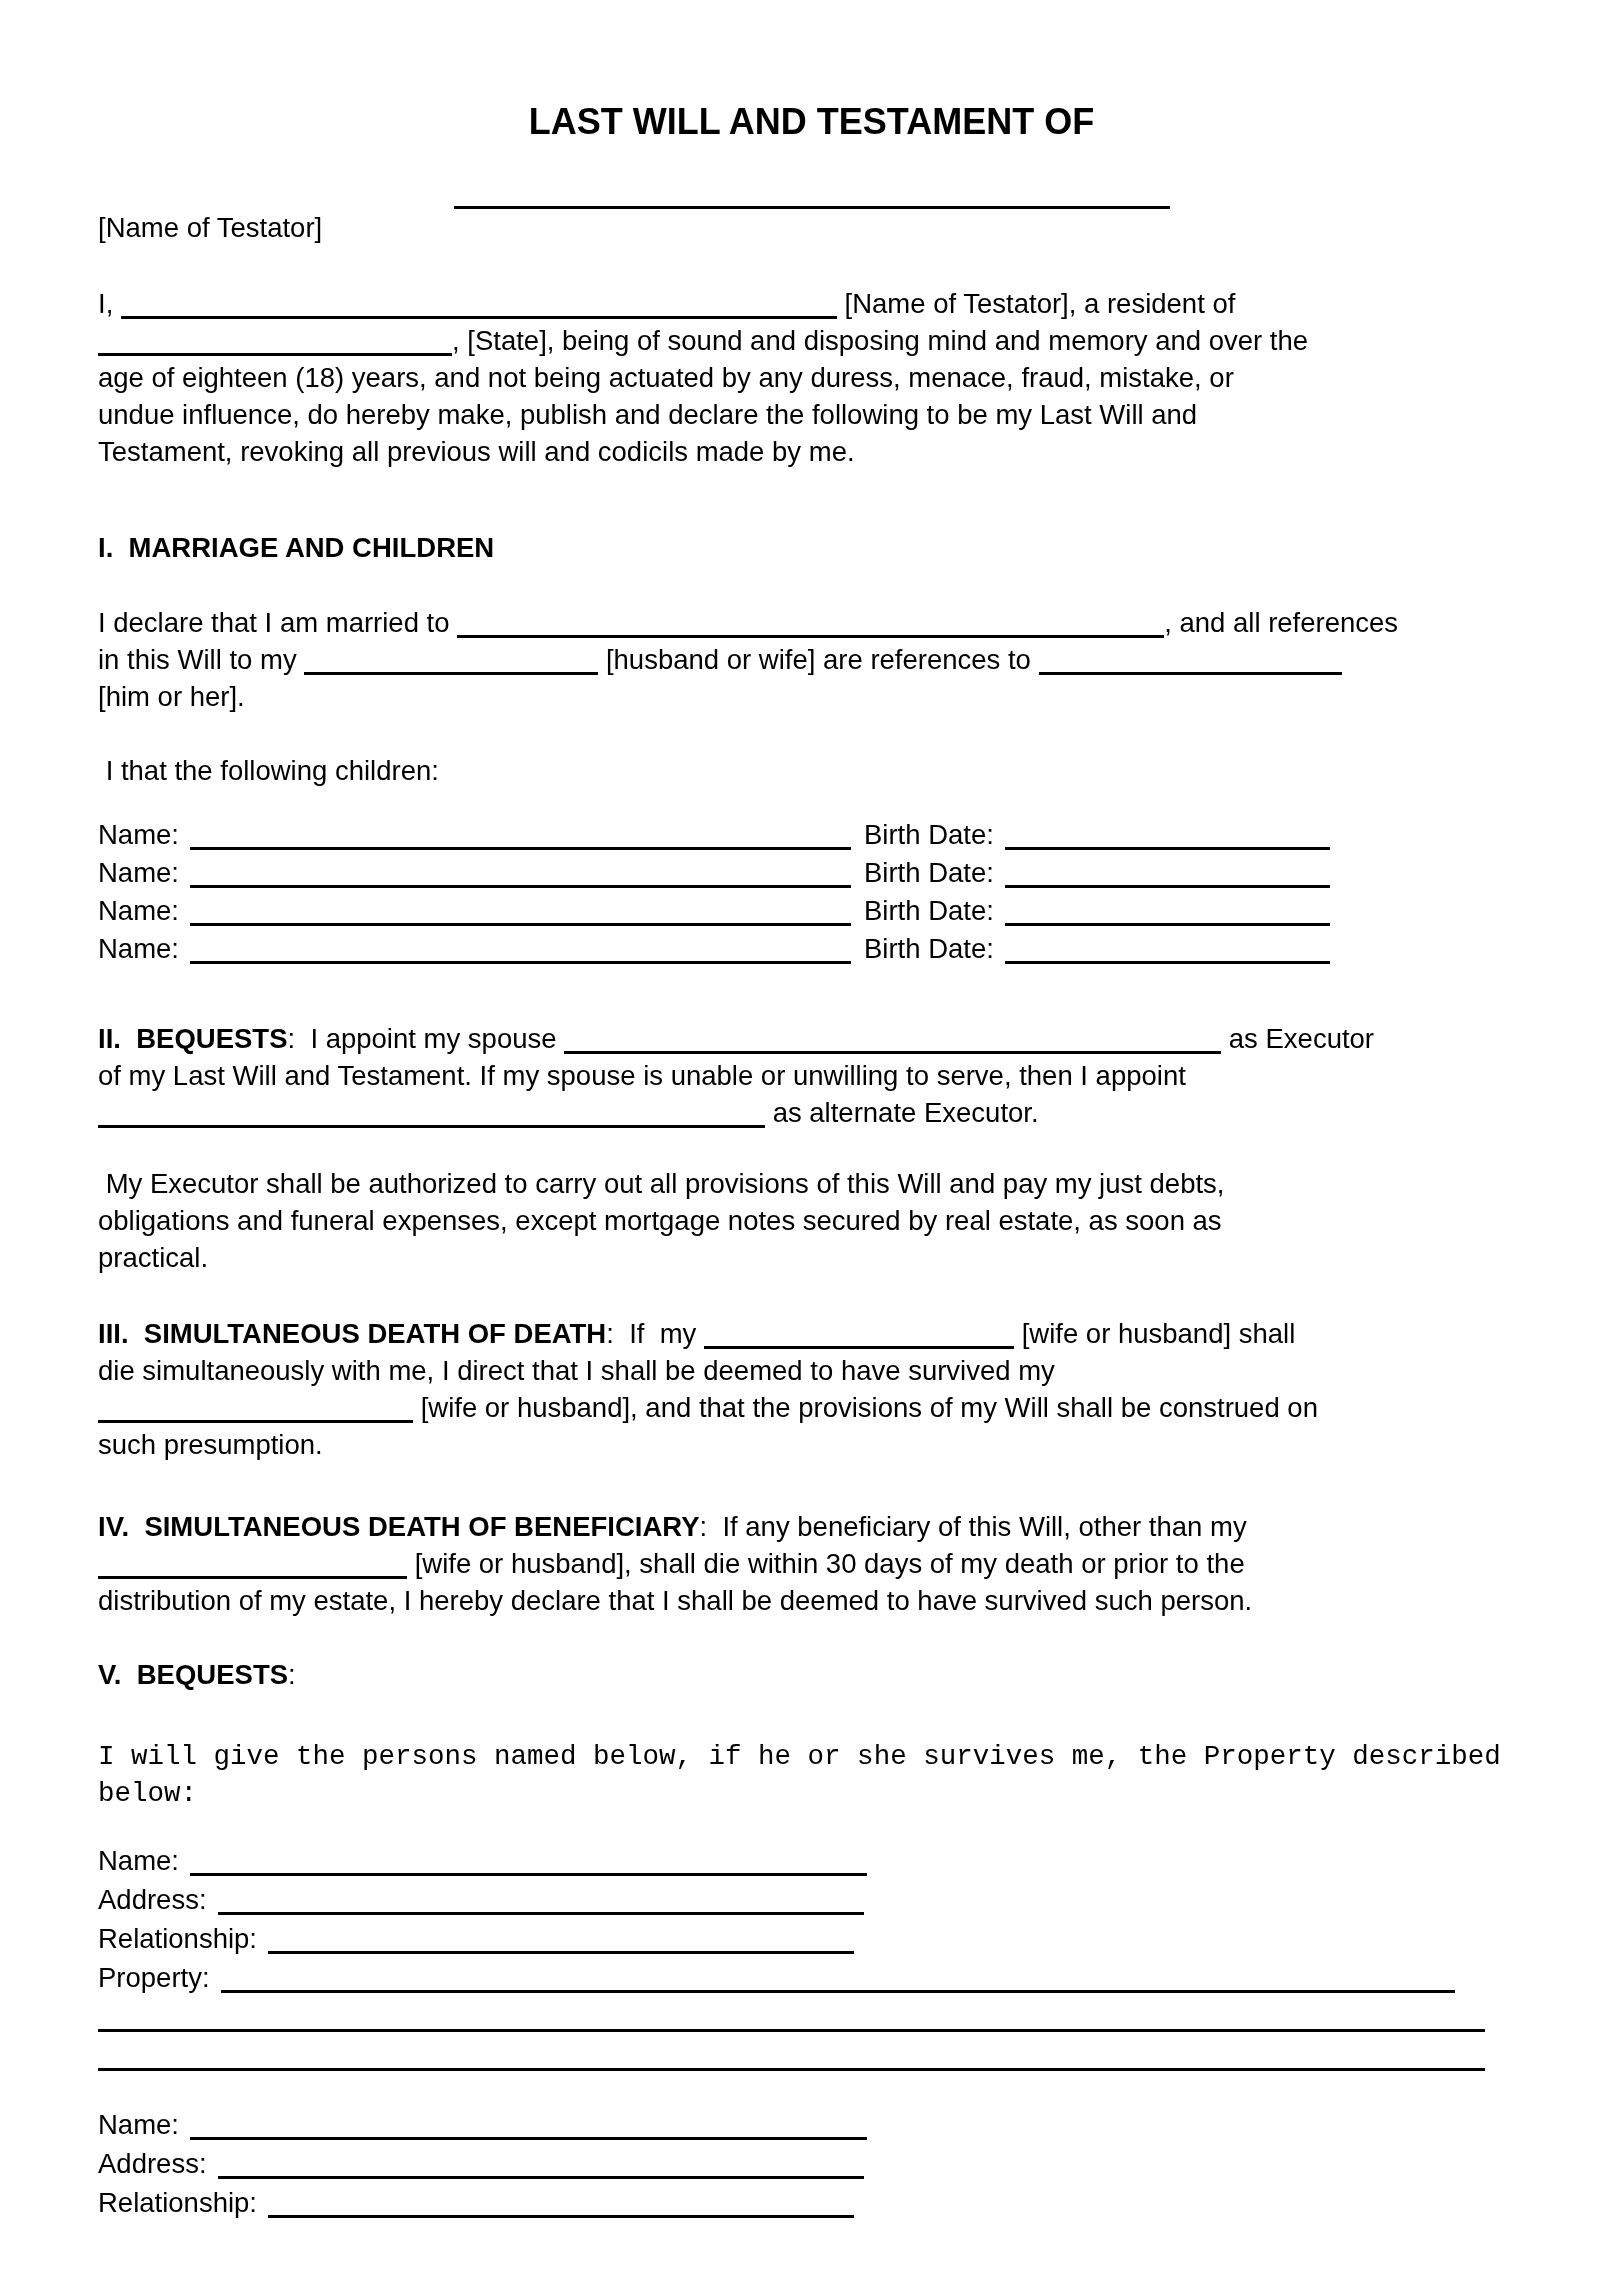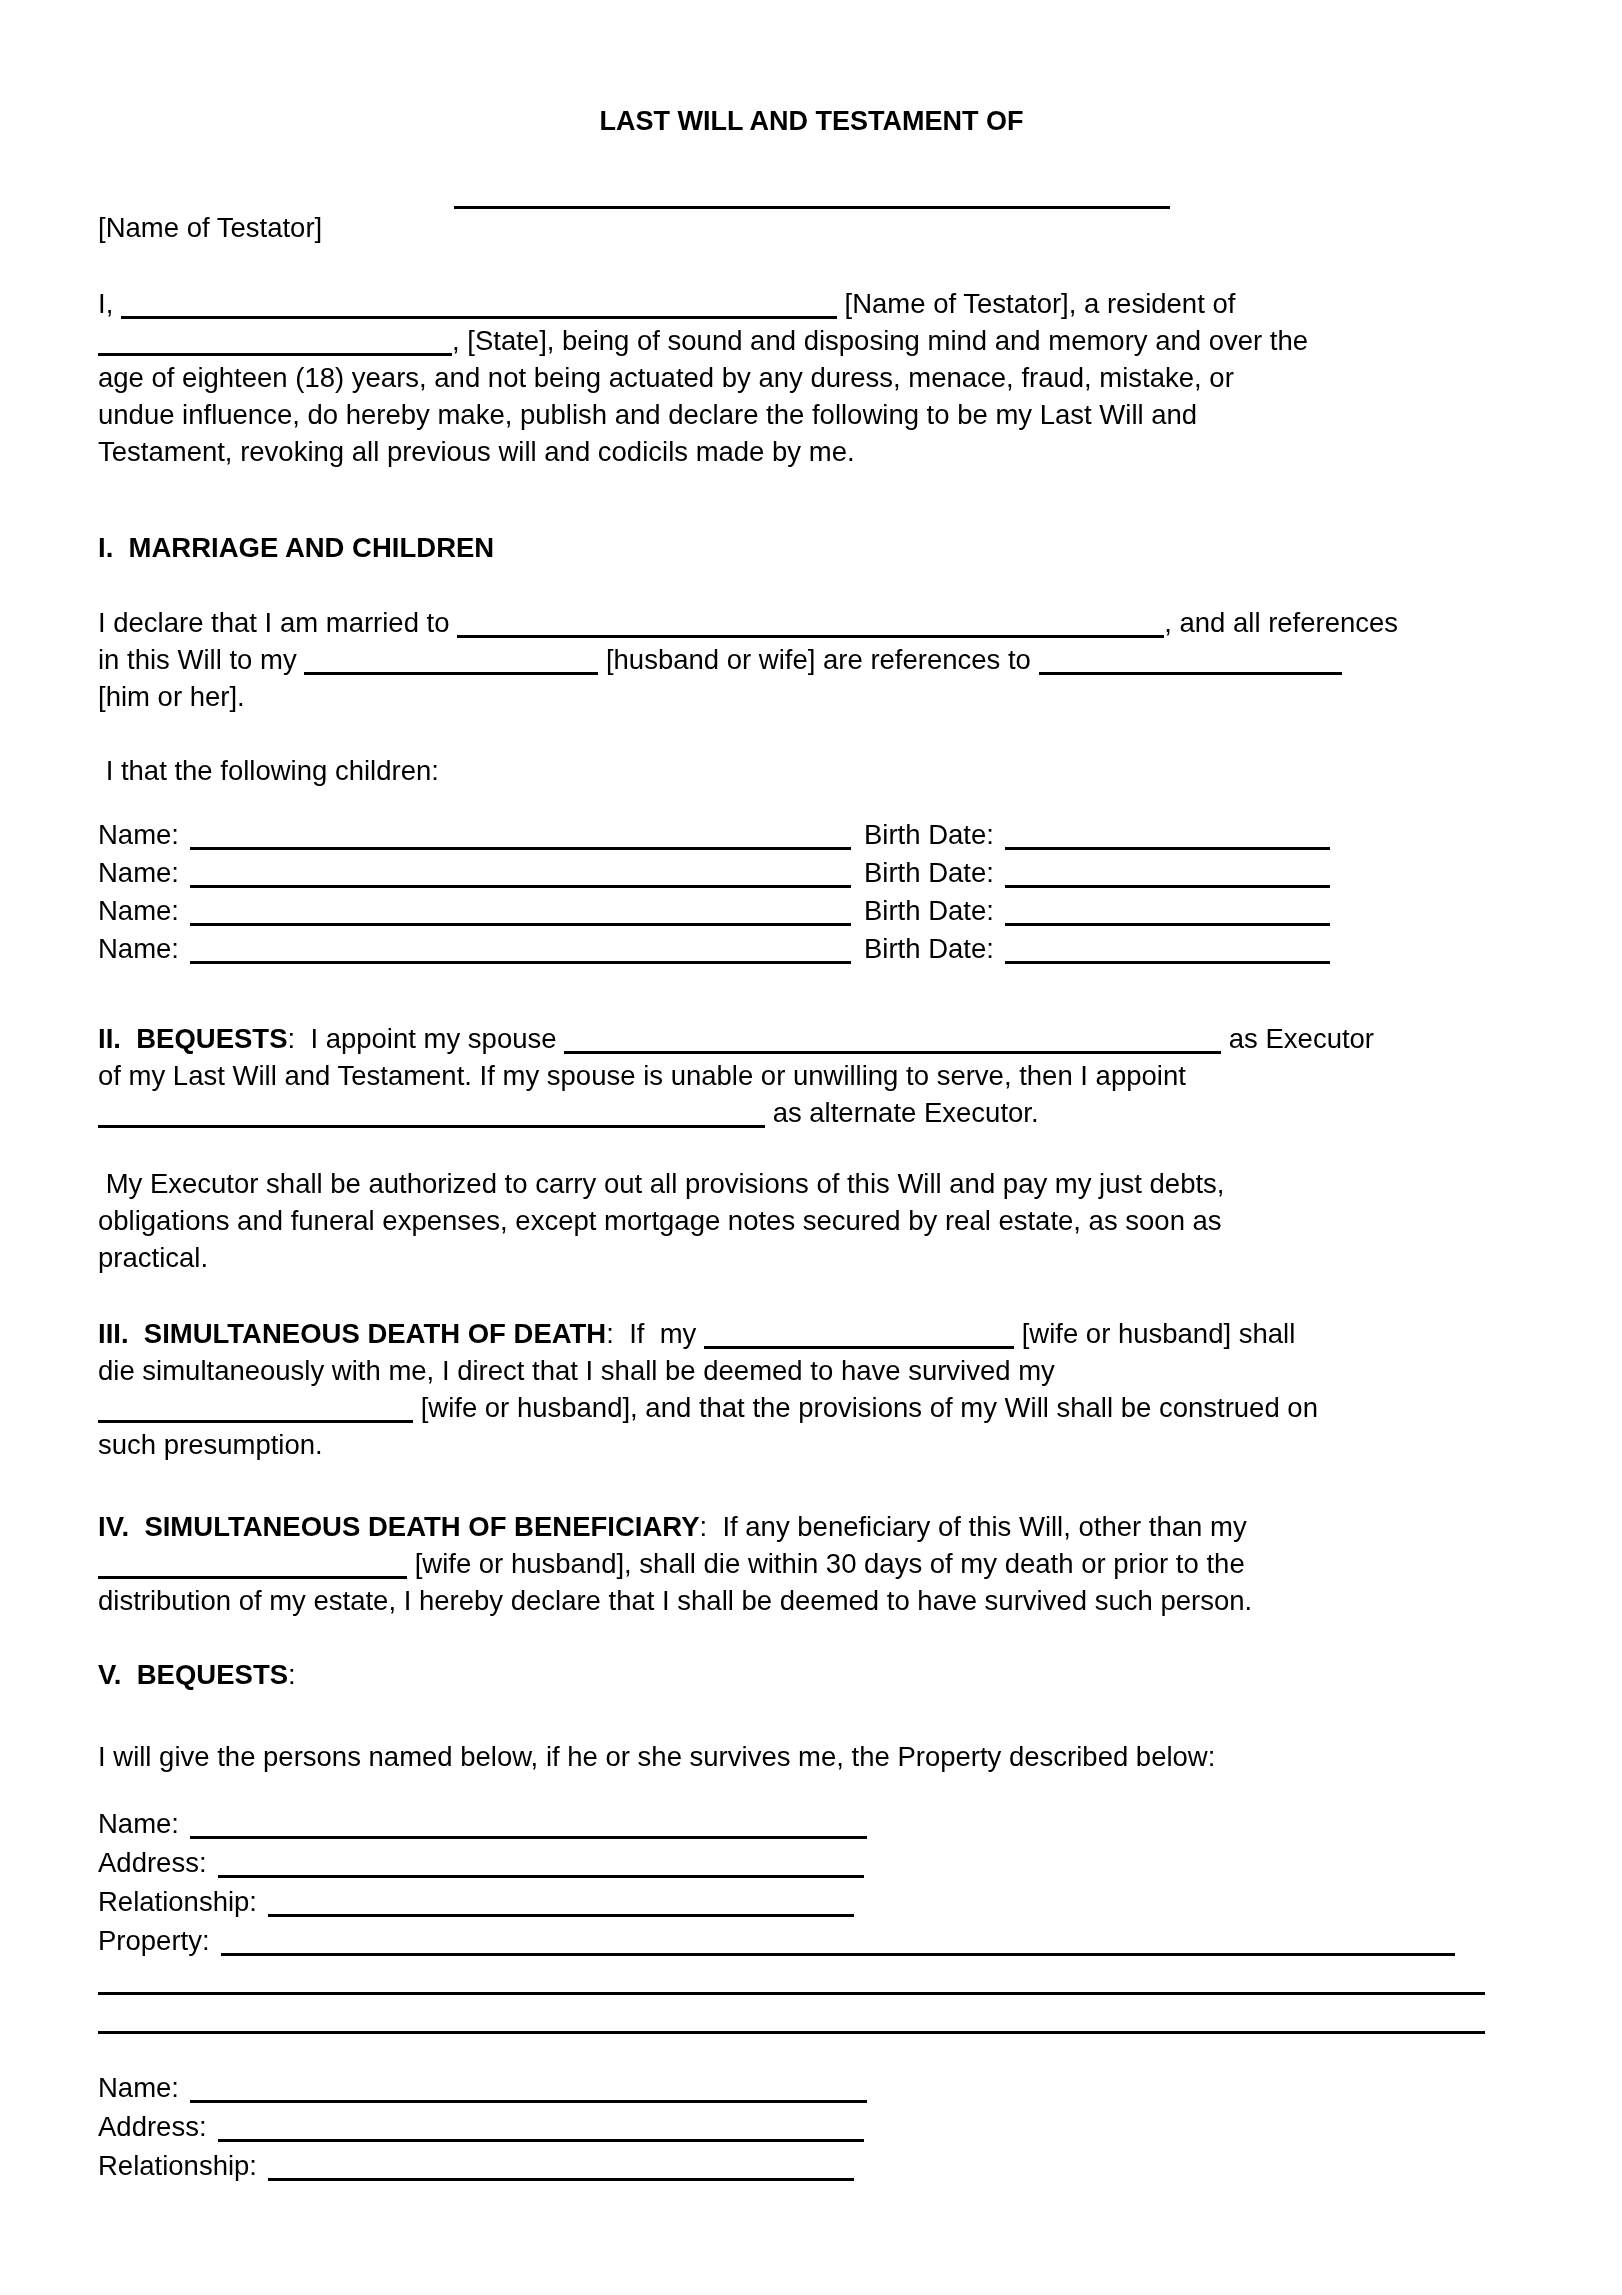--- a/index.html
+++ b/index.html
@@ -9,21 +9,21 @@
     background: #ffffff;
     color: #000000;
     font-family: "Liberation Sans", sans-serif;
     font-size: 27.5px;
     line-height: 37px;
     overflow: hidden;
   }
   .page { padding: 103px 98px 0 98px; }
 
   .title {
-    font-size: 27px;
+    font-size: 36px;
     font-weight: bold;
     text-align: center;
     line-height: 37px;
     margin: 0;
   }
 
   .center-line {
     display: block;
     margin: 37px auto 0 auto;
     height: 29px;
@@ -51,21 +51,21 @@
   .p-opening        { margin: 39px 0 0; }
   .h-section        { margin: 59px 0 0; font-weight: bold; }
   .p-marriage       { margin: 38px 0 0; }
   .p-children-intro { margin: 37px 0 0; }
   .children-rows    { margin: 27px 0 0; }
   .p-executor       { margin: 52px 0 0; }
   .p-executor2      { margin: 34px 0 0; }
   .p-spouse         { margin: 39px 0 0; }
   .p-beneficiary    { margin: 45px 0 0; }
   .h-bequests       { margin: 37px 0 16px; }
-  .p-give           { margin: 45px 0 0; }
+  .p-give           { margin: 45px 0 0; font-family: Liberation Mono, monospace; }
   .bequest-rows-1   { margin: 28.5px 0 0; }
   .bequest-rows-2   { margin: 30px 0 0; }
 </style>
 </head>
 <body>
 
 <div class="page">
 
   <div class="title">LAST WILL AND TESTAMENT OF</div>
 

